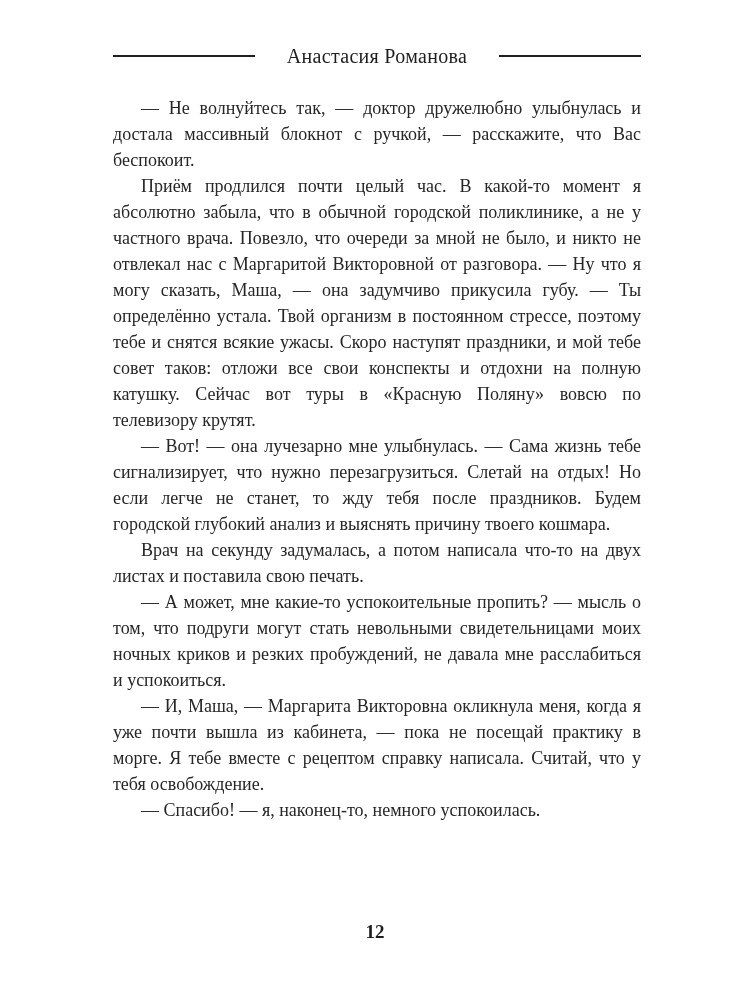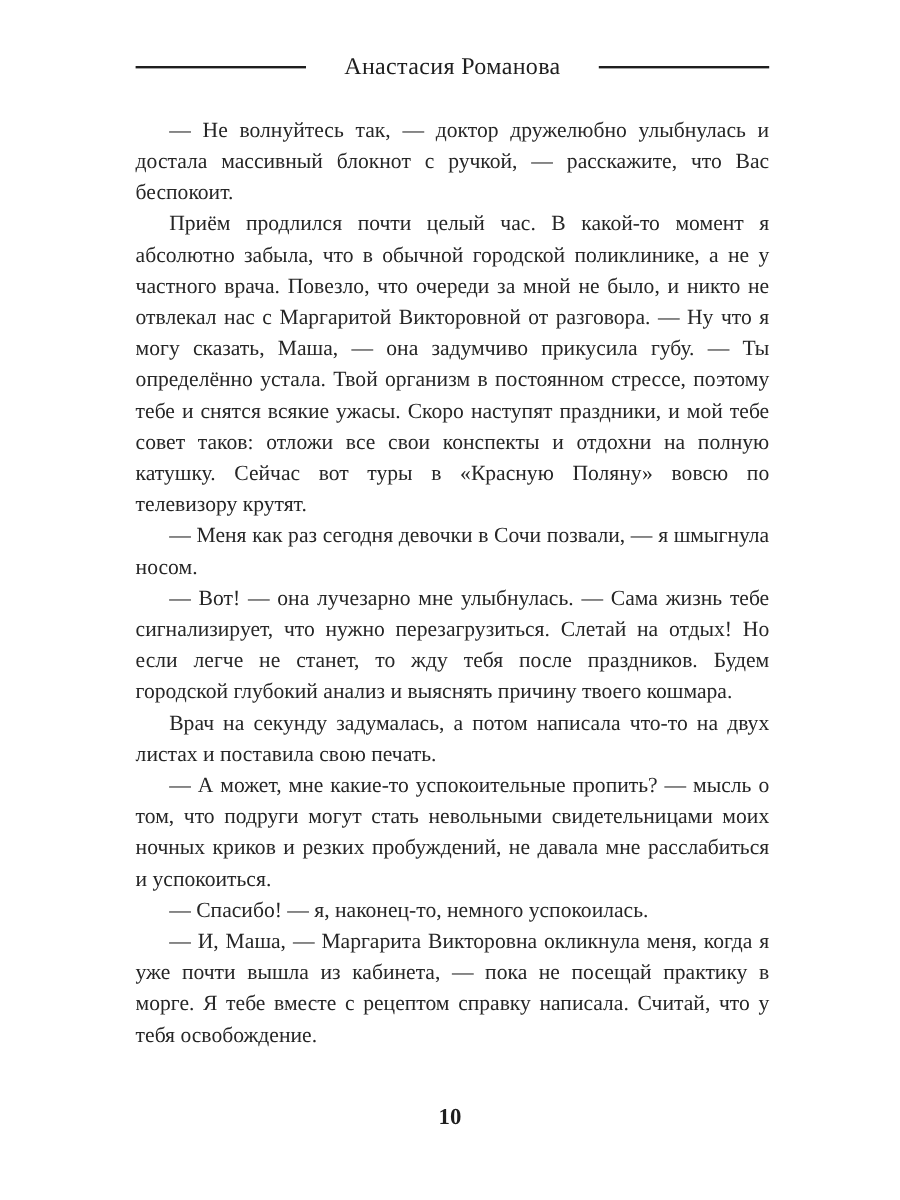--- a/index.html
+++ b/index.html
@@ -71,25 +71,24 @@
 
   <div class="page-header">
     <div class="header-rule"></div>
     <div class="author-name">Анастасия Романова</div>
     <div class="header-rule"></div>
   </div>
 
   <div class="page-text">
     <p>— Не волнуйтесь так, — доктор дружелюбно улыбнулась и достала массивный блокнот с ручкой, — расскажите, что Вас беспокоит.</p>
     <p>Приём продлился почти целый час. В какой-то момент я абсолютно забыла, что в обычной городской поликлинике, а не у частного врача. Повезло, что очереди за мной не было, и никто не отвлекал нас с Маргаритой Викторовной от разговора. — Ну что я могу сказать, Маша, — она задумчиво прикусила губу. — Ты определённо устала. Твой организм в постоянном стрессе, поэтому тебе и снятся всякие ужасы. Скоро наступят праздники, и мой тебе совет таков: отложи все свои конспекты и отдохни на полную катушку. Сейчас вот туры в «Красную Поляну» вовсю по телевизору крутят.</p>
-    <p>— Меня как раз сегодня девочки в Сочи позвали, — я шмыгнула носом.</p>
     <p>— Вот! — она лучезарно мне улыбнулась. — Сама жизнь тебе сигнализирует, что нужно перезагрузиться. Слетай на отдых! Но если легче не станет, то жду тебя после праздников. Будем городской глубокий анализ и выяснять причину твоего кошмара.</p>
     <p>Врач на секунду задумалась, а потом написала что-то на двух листах и поставила свою печать.</p>
     <p>— А может, мне какие-то успокоительные пропить? — мысль о том, что подруги могут стать невольными свидетельницами моих ночных криков и резких пробуждений, не давала мне расслабиться и успокоиться.</p>
+    <p>— И, Маша, — Маргарита Викторовна окликнула меня, когда я уже почти вышла из кабинета, — пока не посещай практику в морге. Я тебе вместе с рецептом справку написала. Считай, что у тебя освобождение.</p>
     <p>— Спасибо! — я, наконец-то, немного успокоилась.</p>
-    <p>— И, Маша, — Маргарита Викторовна окликнула меня, когда я уже почти вышла из кабинета, — пока не посещай практику в морге. Я тебе вместе с рецептом справку написала. Считай, что у тебя освобождение.</p>
   </div>
 
   <div class="page-footer">
-    <span class="page-number">10</span>
+    <span class="page-number">12</span>
   </div>
 
 </div>
 
 </body></html>

